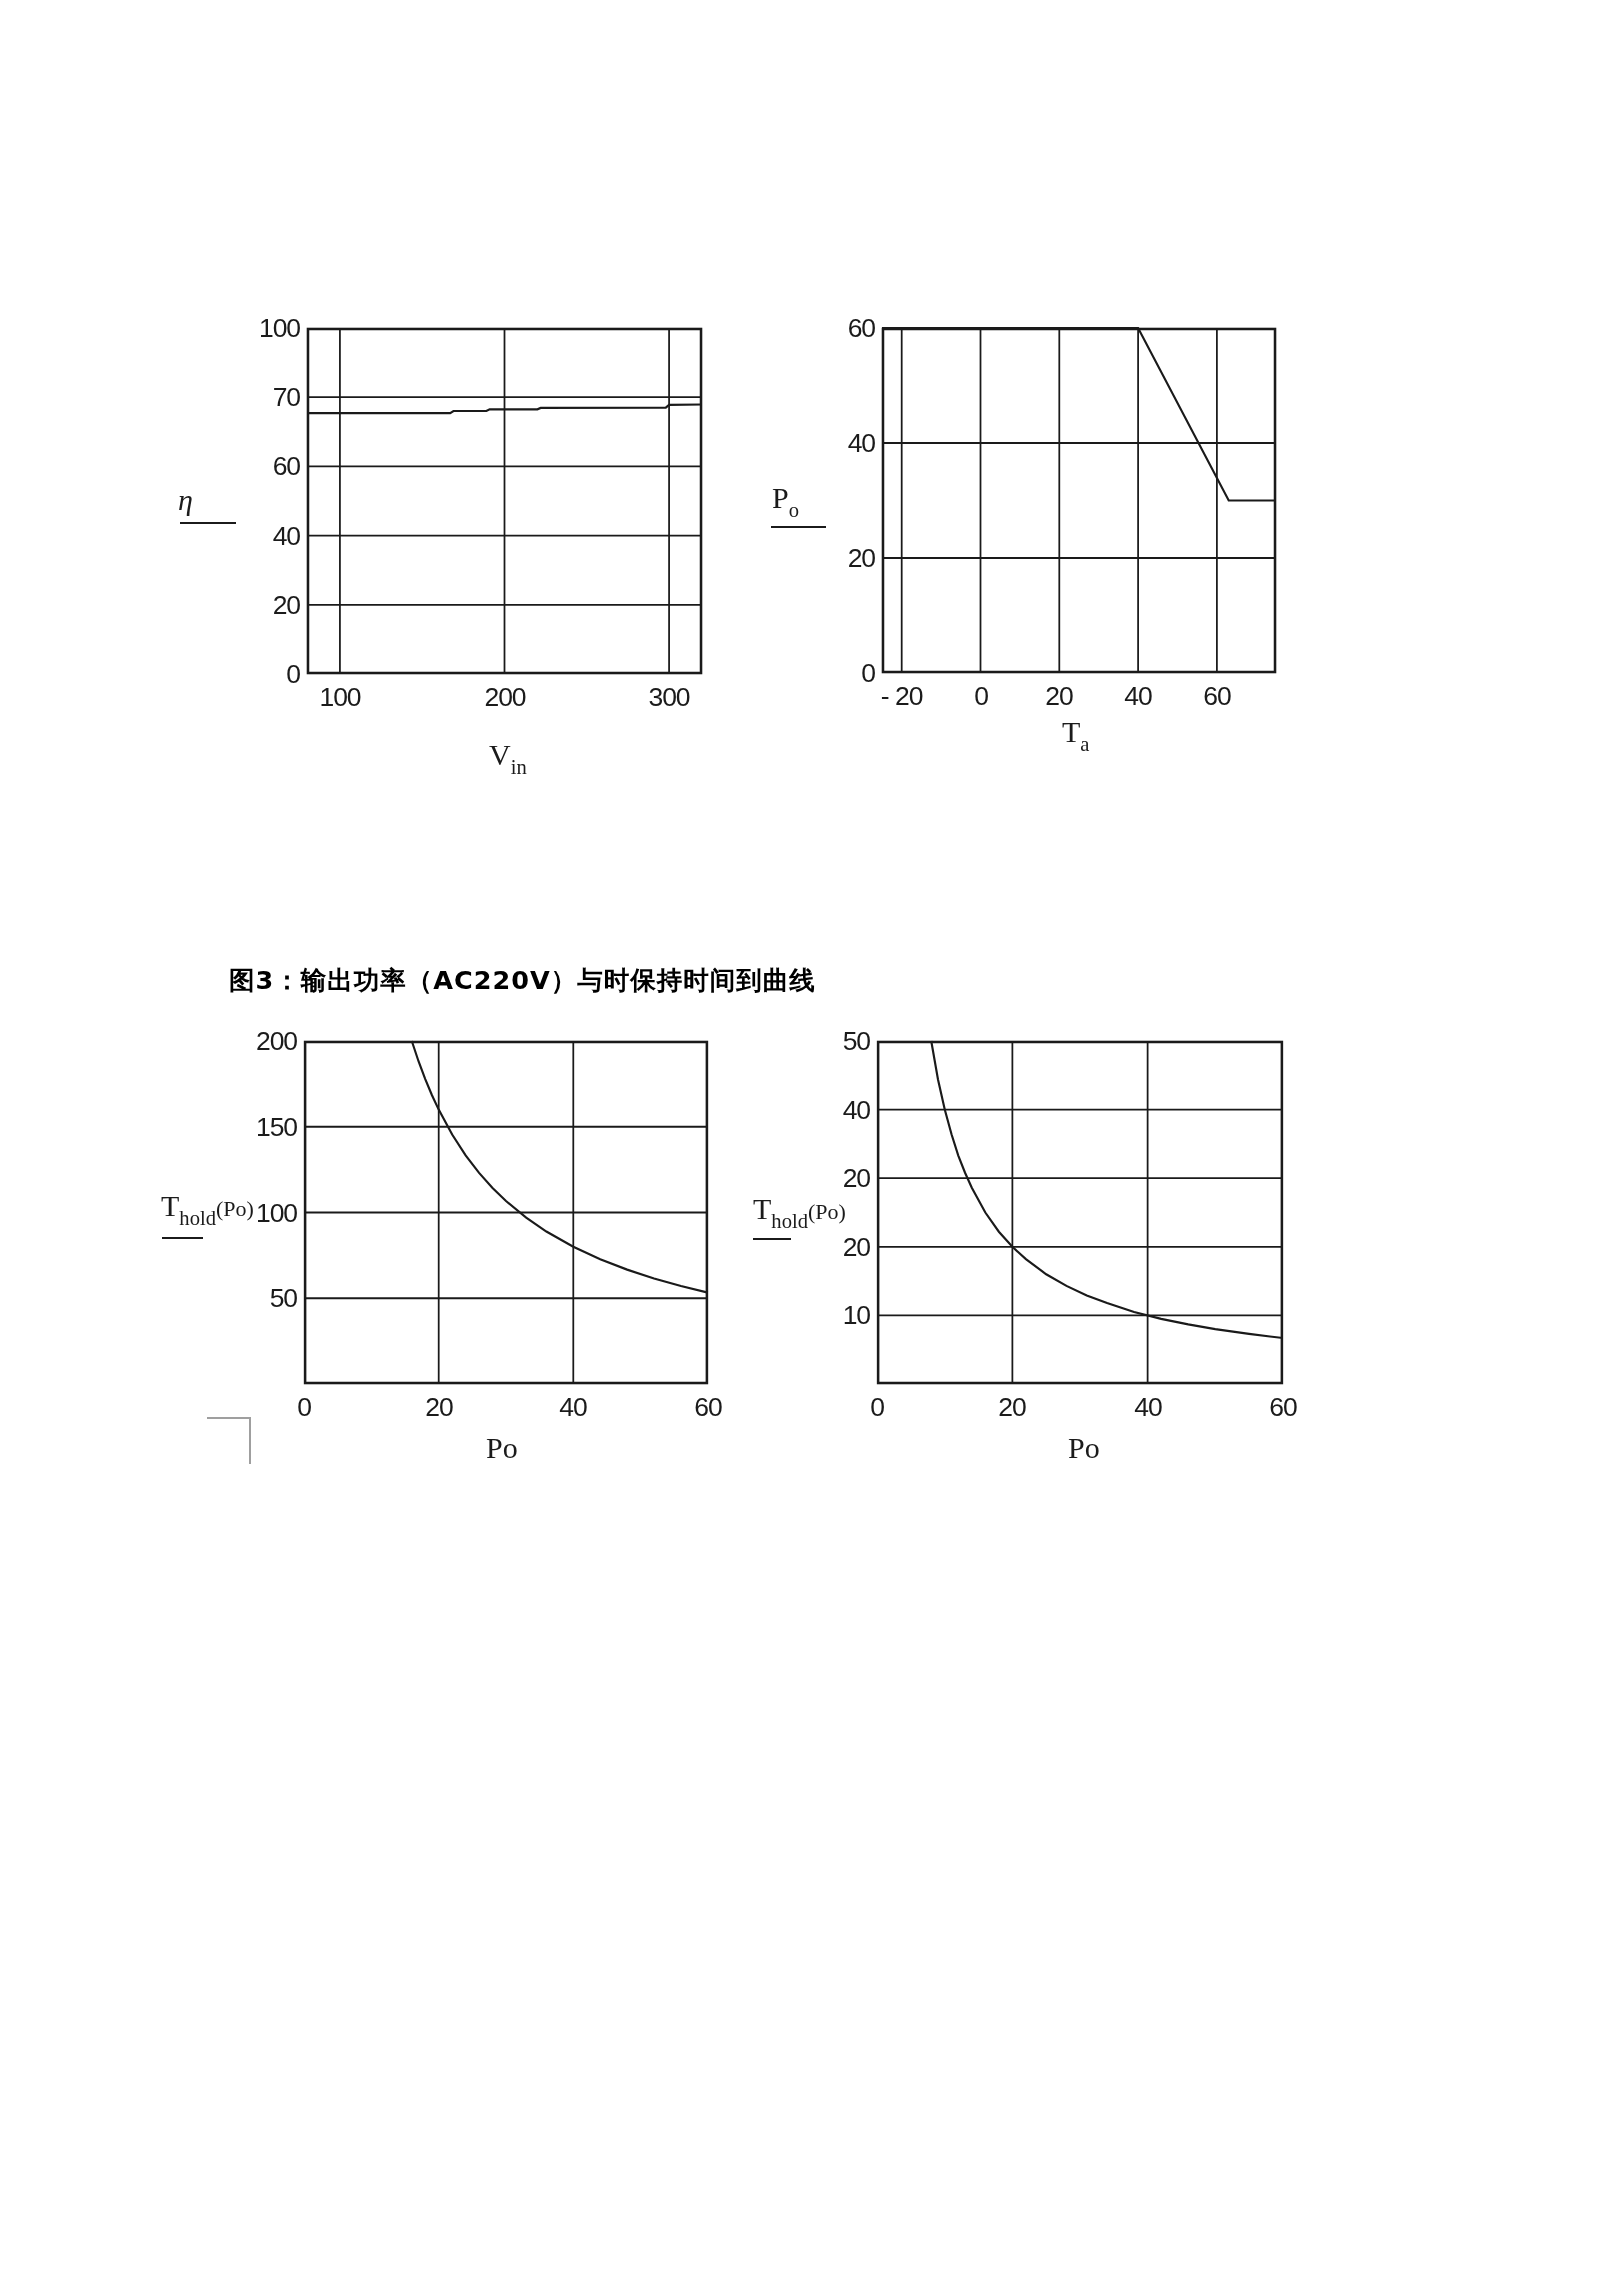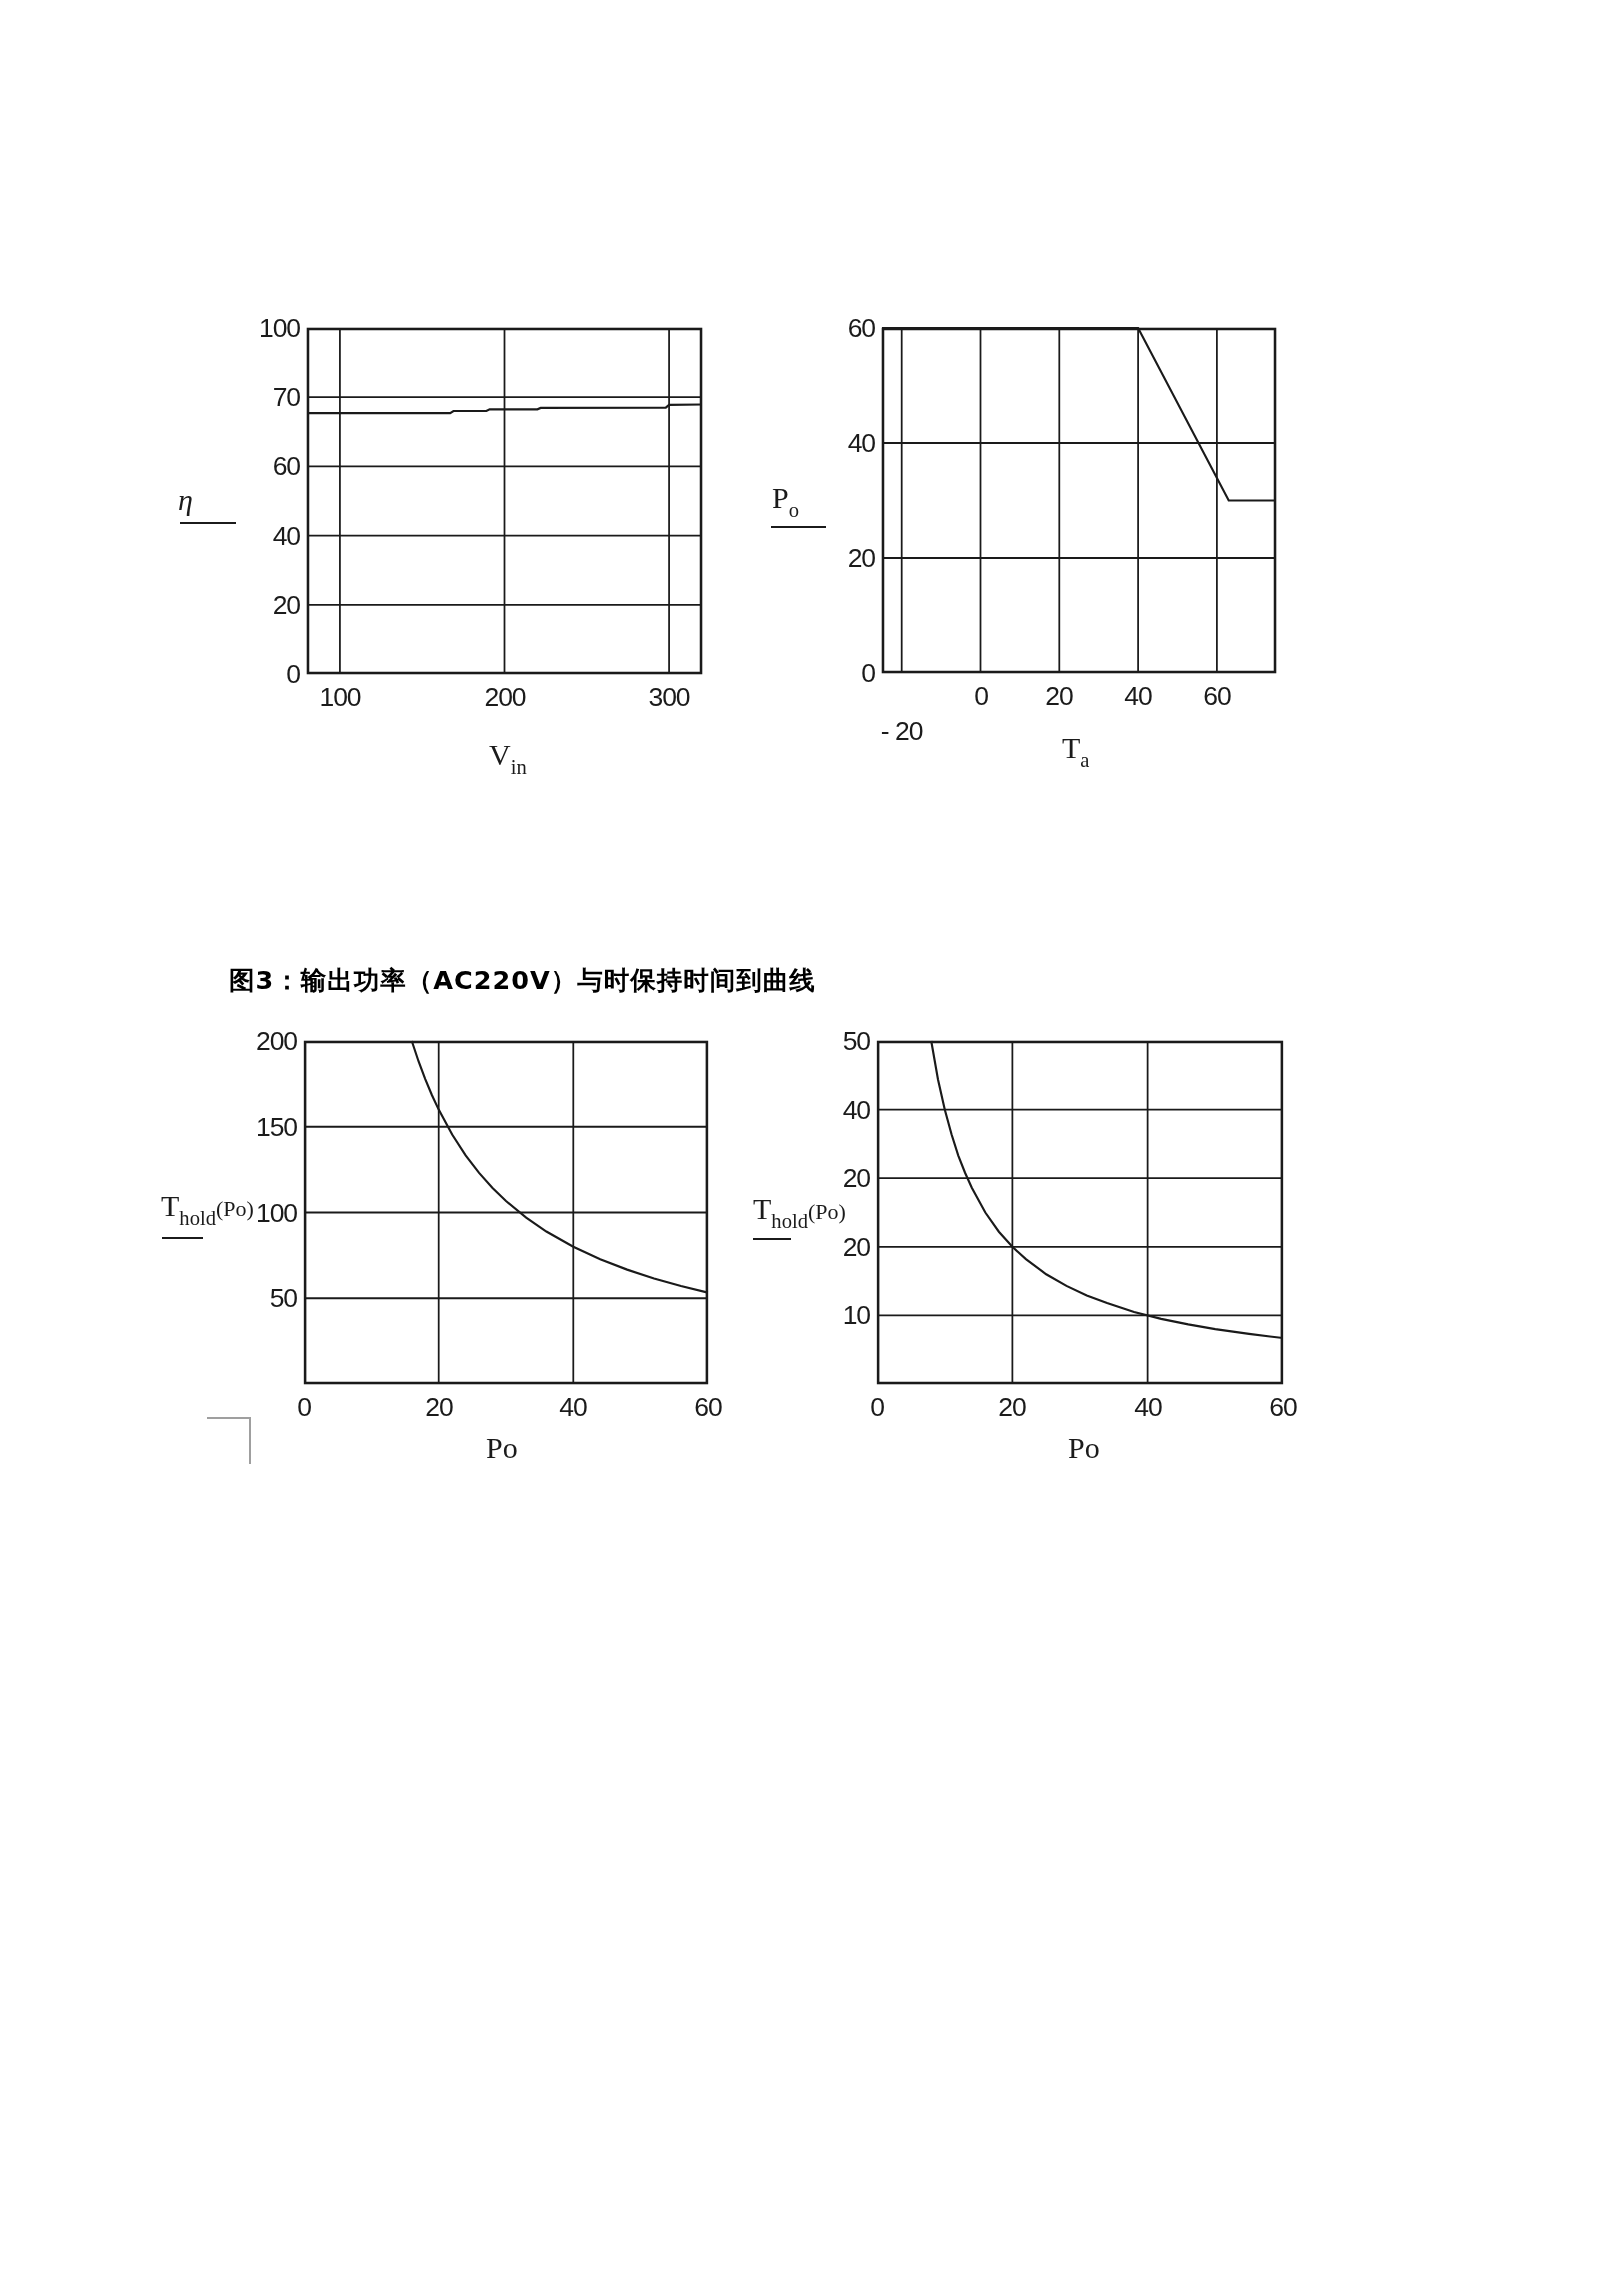--- a/index.html
+++ b/index.html
@@ -18,21 +18,21 @@
   .ylabel,.xlabel{position:absolute;font-family:"Liberation Serif",serif;font-size:30px;
         color:#1b1b1b;white-space:nowrap;line-height:1;}
   .sb{font-size:20.6px;position:relative;top:8.8px;}
   .sx{font-size:22px;}
   .yul{position:absolute;height:0;border-top:2px solid #1b1b1b;}
   #c1 .ylabel{left:-129px;top:157px;font-style:italic;}
   #c1 .yul{left:-127px;top:194px;width:56px;}
   #c1 .xlabel{left:182px;top:412px;text-align:right;}
   #c2 .ylabel{left:-110px;top:155px;}
   #c2 .yul{left:-111px;top:198px;width:55px;}
-  #c2 .xlabel{left:180px;top:389px;margin-top:16px;}
+  #c2 .xlabel{left:180px;top:389px;}
   #c3 .ylabel{left:-143px;top:150px;}
   #c3 .yul{left:-142px;top:196px;width:41px;}
   #c3 .xlabel{left:182px;top:392px;}
   #c4 .ylabel{left:-124px;top:153px;}
   #c4 .yul{left:-124px;top:197px;width:38px;}
   #c4 .xlabel{left:191px;top:392px;}
   .title{position:absolute;font-family:"DejaVu Sans",sans-serif;font-weight:bold;
          font-size:25.5px;color:#000;white-space:nowrap;letter-spacing:1px;}
   .t3{left:229px;top:963px;}
   .t4{left:837px;top:963px;}
@@ -78,21 +78,21 @@
         <line x1="261.3" y1="0" x2="261.3" y2="352" stroke="#1a1a1a" stroke-width="1.8"></line>
         <line x1="341.7" y1="0" x2="341.7" y2="352" stroke="#1a1a1a" stroke-width="1.8"></line>
         <line x1="0" y1="234.66666666666666" x2="402" y2="234.66666666666666" stroke="#1a1a1a" stroke-width="1.8"></line>
         <line x1="0" y1="117.33333333333333" x2="402" y2="117.33333333333333" stroke="#1a1a1a" stroke-width="1.8"></line>
         <rect x="1" y="1" width="400" height="350" fill="none" stroke="#1a1a1a" stroke-width="2.6"></rect>
         <polyline points="0,0 261.3,0 353.76,176 402,176" fill="none" stroke="#1a1a1a" stroke-width="2.2"></polyline>
       </svg>
     <div class="ylabel"><span>P</span><span class="sb">o</span></div>
     <div class="yul"></div>
     <div class="xlabel"><span>T</span><span class="sb">a</span></div>
-  <div class="tick xt" style="left: 19.7px; top: 355px; margin-top: 35px;">- 20</div>
+  <div class="tick xt" style="left: 19.7px; top: 355px;">- 20</div>
       <div class="tick xt" style="left: 99px; top: 355px;">0</div>
       <div class="tick xt" style="left: 177px; top: 355px;">20</div>
       <div class="tick xt" style="left: 256px; top: 355px;">40</div>
       <div class="tick xt" style="left: 335px; top: 355px;">60</div>
       <div class="tick yt" style="left: -6.9px; top: 345px;">0</div>
       <div class="tick yt" style="left: -6.9px; top: 230px;">20</div>
       <div class="tick yt" style="left: -6.9px; top: 115px;">40</div>
       <div class="tick yt" style="left: -6.9px; top: 0px;">60</div>
     </div>
 

